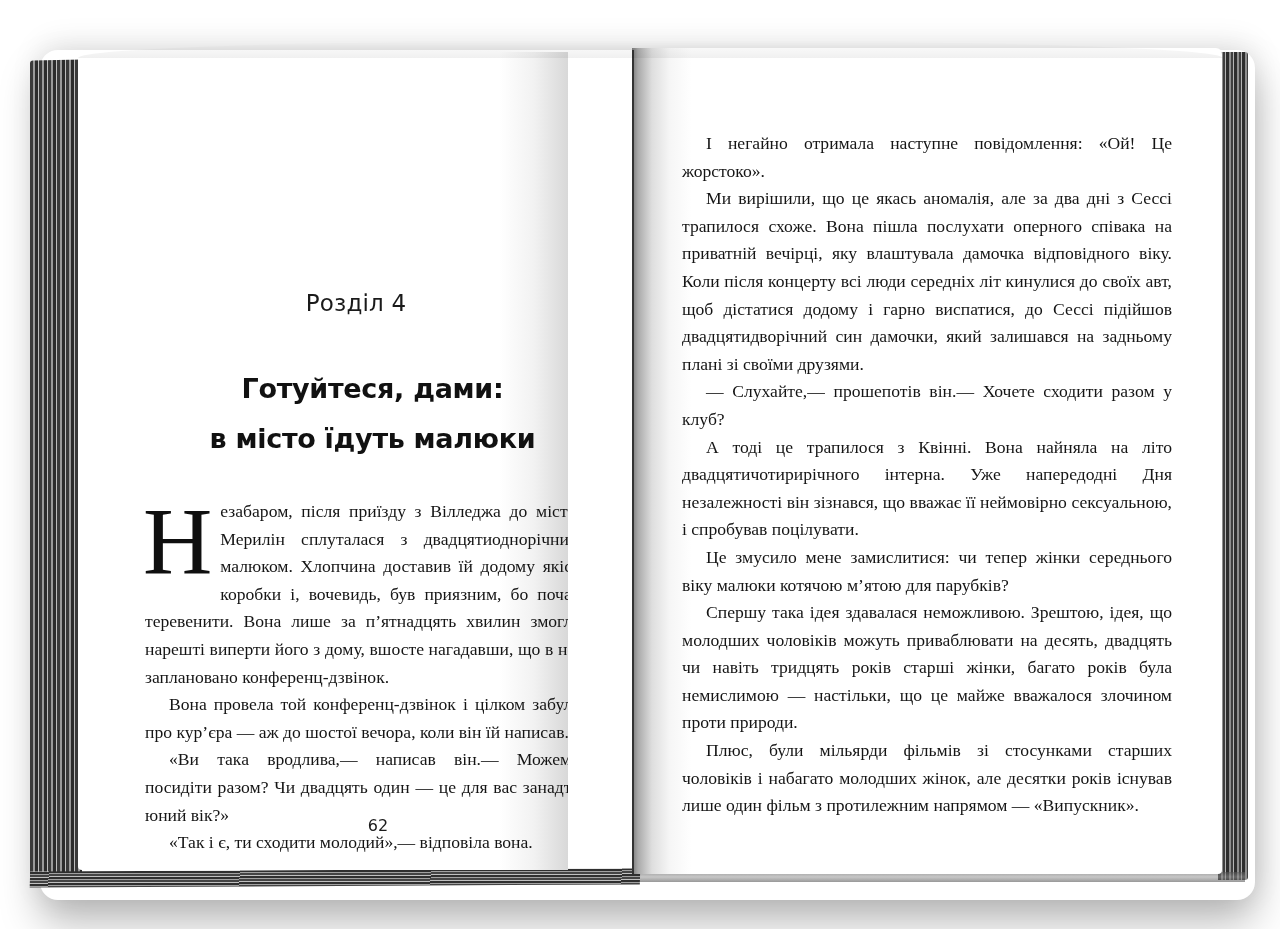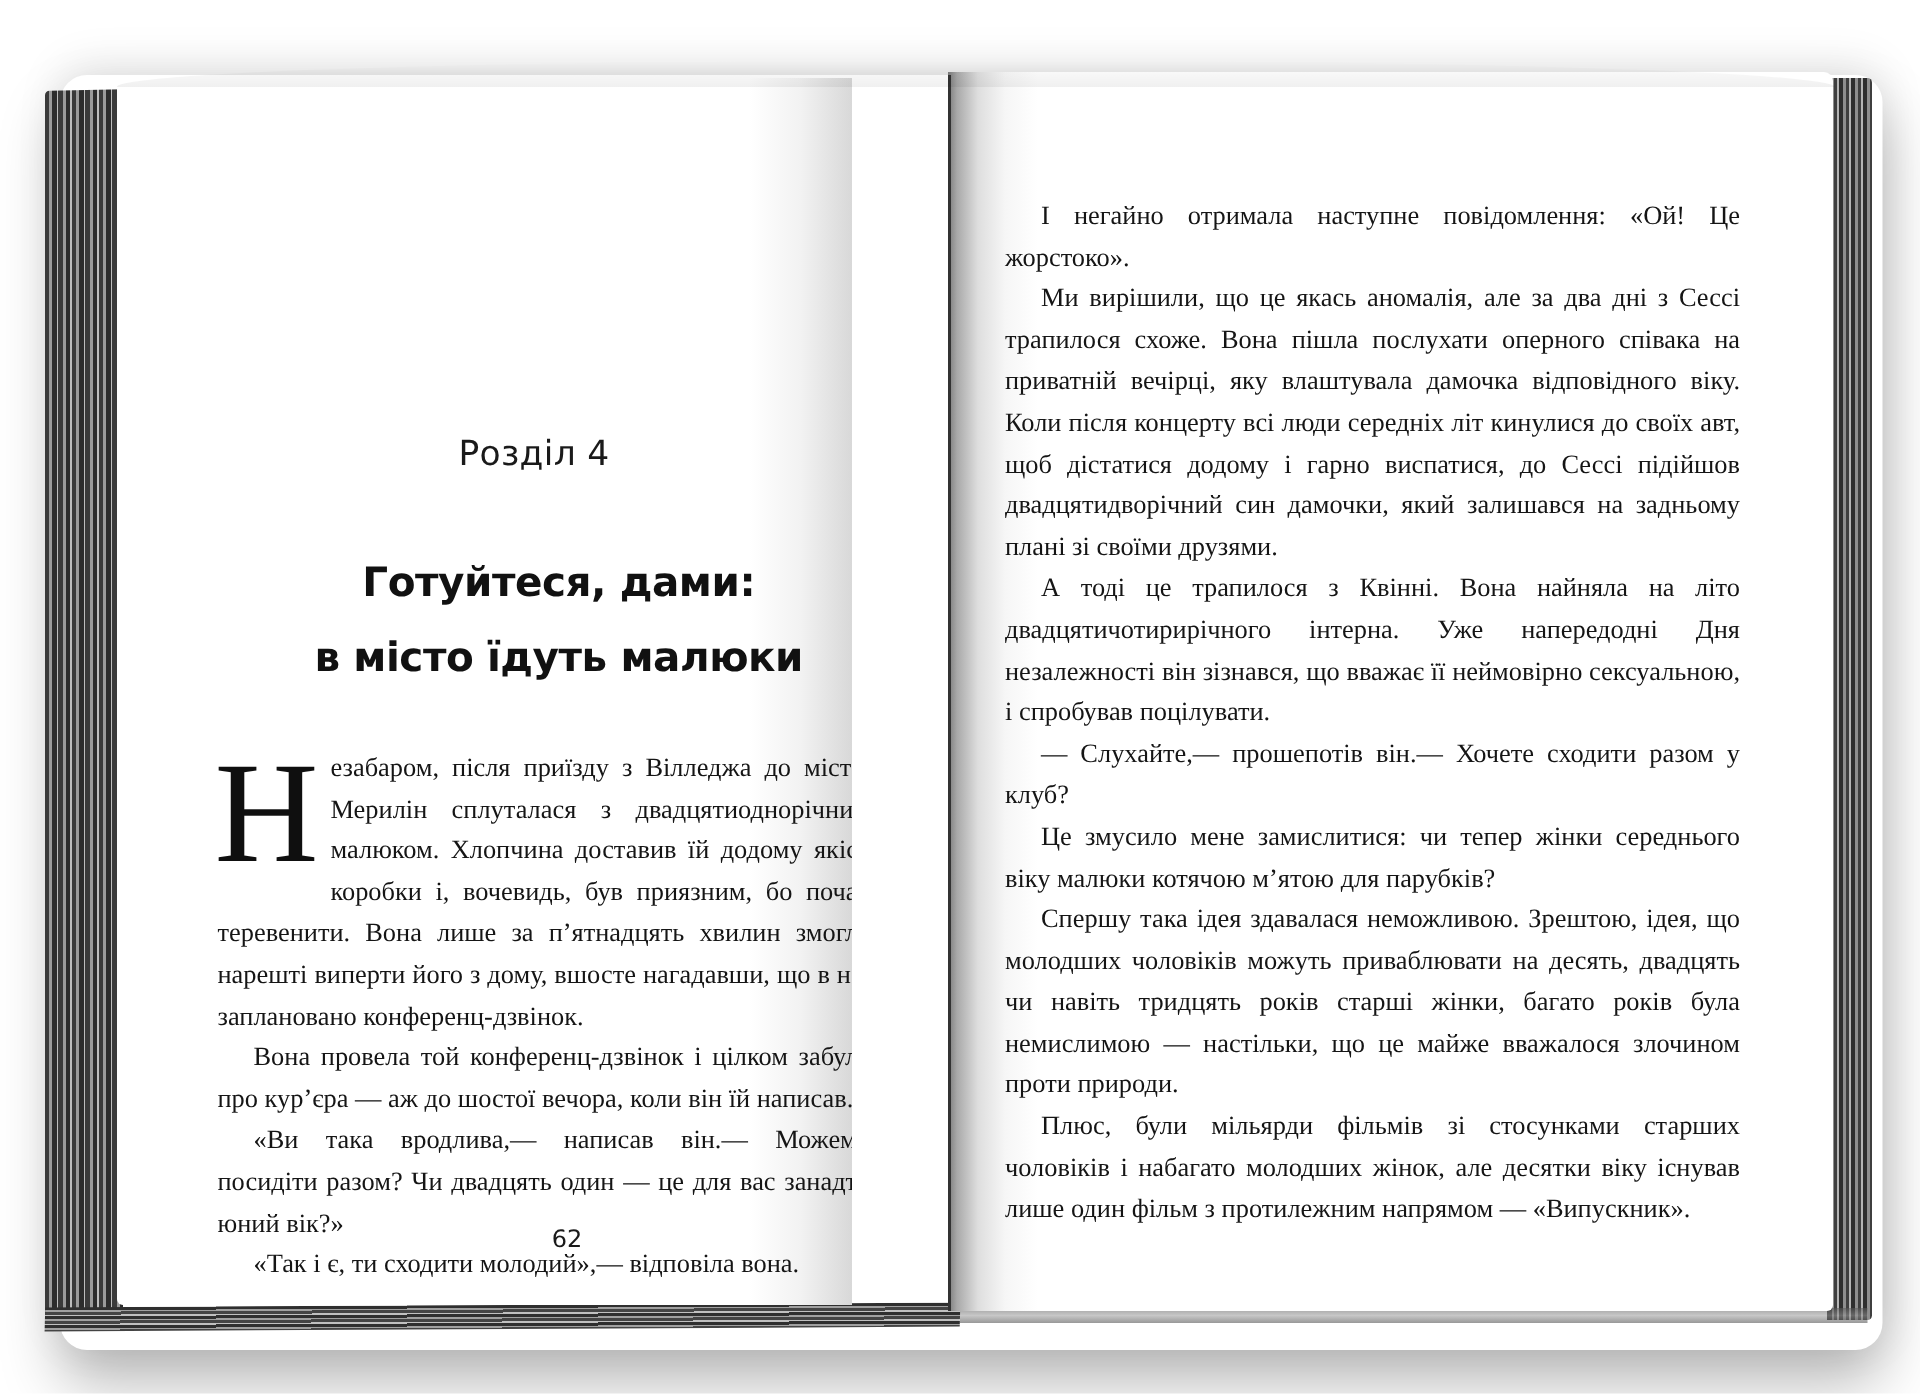--- a/index.html
+++ b/index.html
@@ -96,21 +96,21 @@
   .body-text p.noindent { text-indent: 0; }
 
   .left-body { left: 67px; top: 446px; width: 435px; }
   .dropcap {
     float: left; font-size: 96px; line-height: 72px;
     margin: 8px 8px 0 -2px; height: 78px;
     font-family: "Liberation Serif", "DejaVu Serif", serif;
     color: #0f0f0f;
   }
 
-  .right-body { left: 38px; top: 82px; width: 490px; }
+  .right-body { left: 50px; top: 82px; width: 490px; }
 
   .page-number {
     position: absolute; width: 100%; text-align: center;
     font-family: "DejaVu Sans", "Liberation Sans", sans-serif;
     font-size: 16px; color: #1a1a1a;
   }
   .pn-left { top: 764px; left: 0; width: 600px; }
   .pn-right { top: 769px; left: -15px; }
 </style>
 </head>
@@ -137,23 +137,23 @@
       <p>«Так і є, ти сходити молодий»,— відповіла вона.</p>
     </div>
 
     <div class="page-number pn-left">62</div>
   </div>
 
   <div class="page page-right">
     <div class="body-text right-body">
       <p>І негайно отримала наступне повідомлення: «Ой! Це жорстоко».</p>
       <p>Ми вирішили, що це якась аномалія, але за два дні з Сессі трапилося схоже. Вона пішла послухати оперного співака на приватній вечірці, яку влаштувала дамочка відповідного віку. Коли після концерту всі люди середніх літ кинулися до своїх авт, щоб дістатися додому і гарно виспатися, до Сессі підійшов двадцятидворічний син дамочки, який залишався на задньому плані зі своїми друзями.</p>
+      <p>— Слухайте,— прошепотів він.— Хочете сходити разом у клуб?</p>
       <p>А тоді це трапилося з Квінні. Вона найняла на літо двадцятичотирирічного інтерна. Уже напередодні Дня незалежності він зізнався, що вважає її неймовірно сексуальною, і спробував поцілувати.</p>
-      <p>— Слухайте,— прошепотів він.— Хочете сходити разом у клуб?</p>
       <p>Це змусило мене замислитися: чи тепер жінки середнього віку малюки котячою м’ятою для парубків?</p>
       <p>Спершу така ідея здавалася неможливою. Зрештою, ідея, що молодших чоловіків можуть приваблювати на десять, двадцять чи навіть тридцять років старші жінки, багато років була немислимою — настільки, що це майже вважалося злочином проти природи.</p>
-      <p>Плюс, були мільярди фільмів зі стосунками старших чоловіків і набагато молодших жінок, але десятки віку існував лише один фільм з протилежним напрямом — «Випускник».</p>
+      <p>Плюс, були мільярди фільмів зі стосунками старших чоловіків і набагато молодших жінок, але десятки років існував лише один фільм з протилежним напрямом — «Випускник».</p>
     </div>
   </div>
 
   <div class="gutter-line"></div>
   <div class="top-fold"></div>
 </div>
 
 </body></html>

